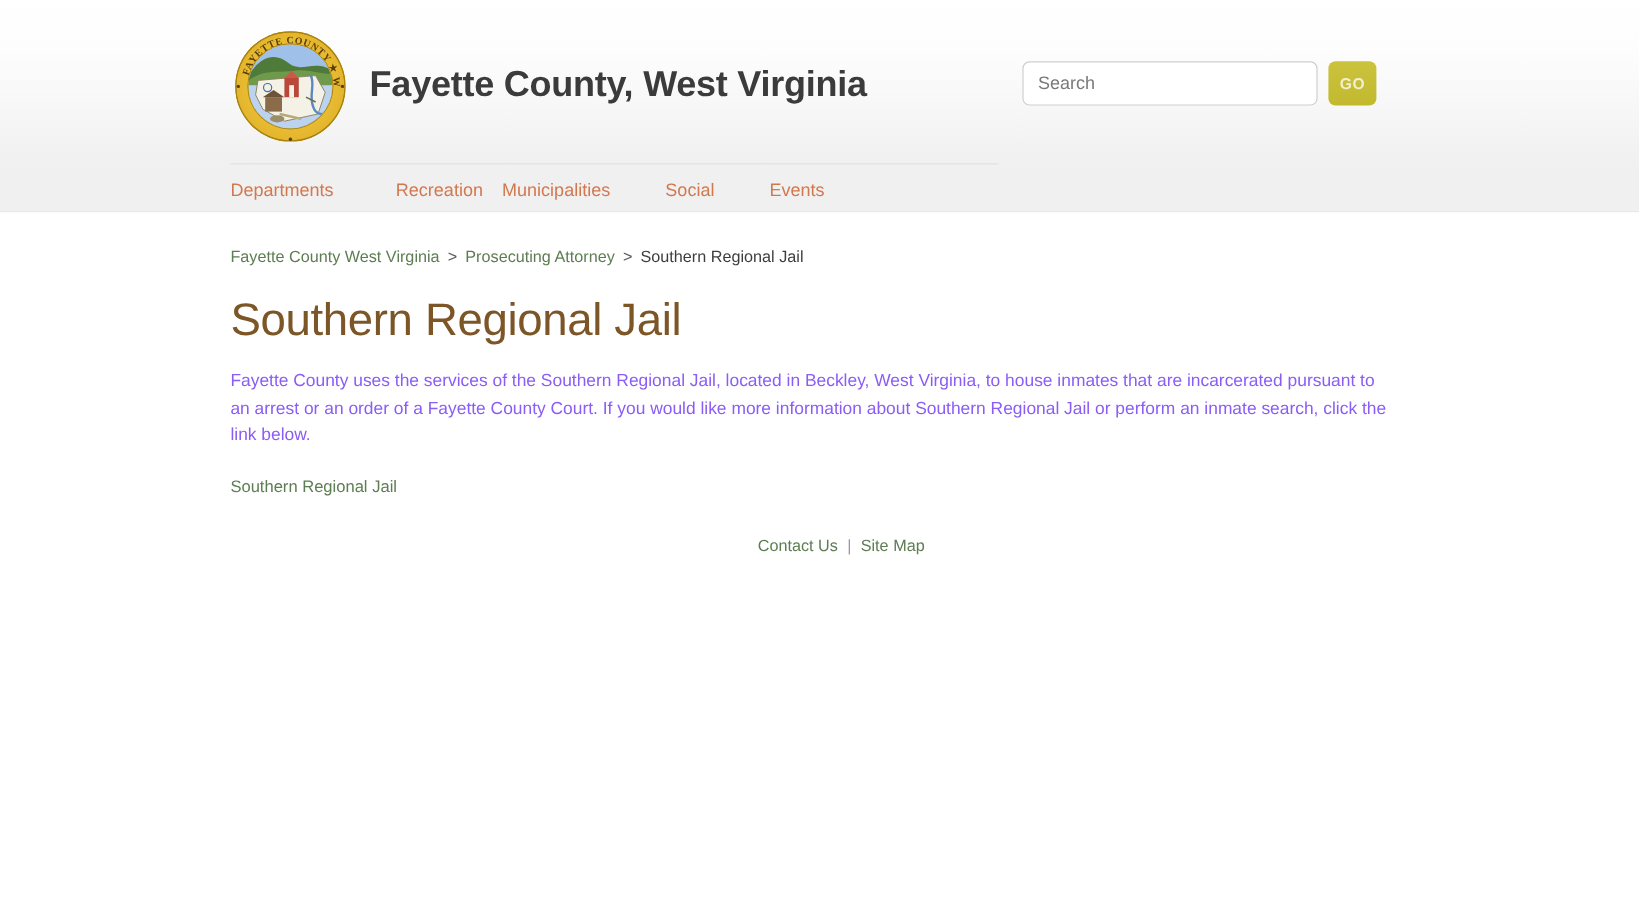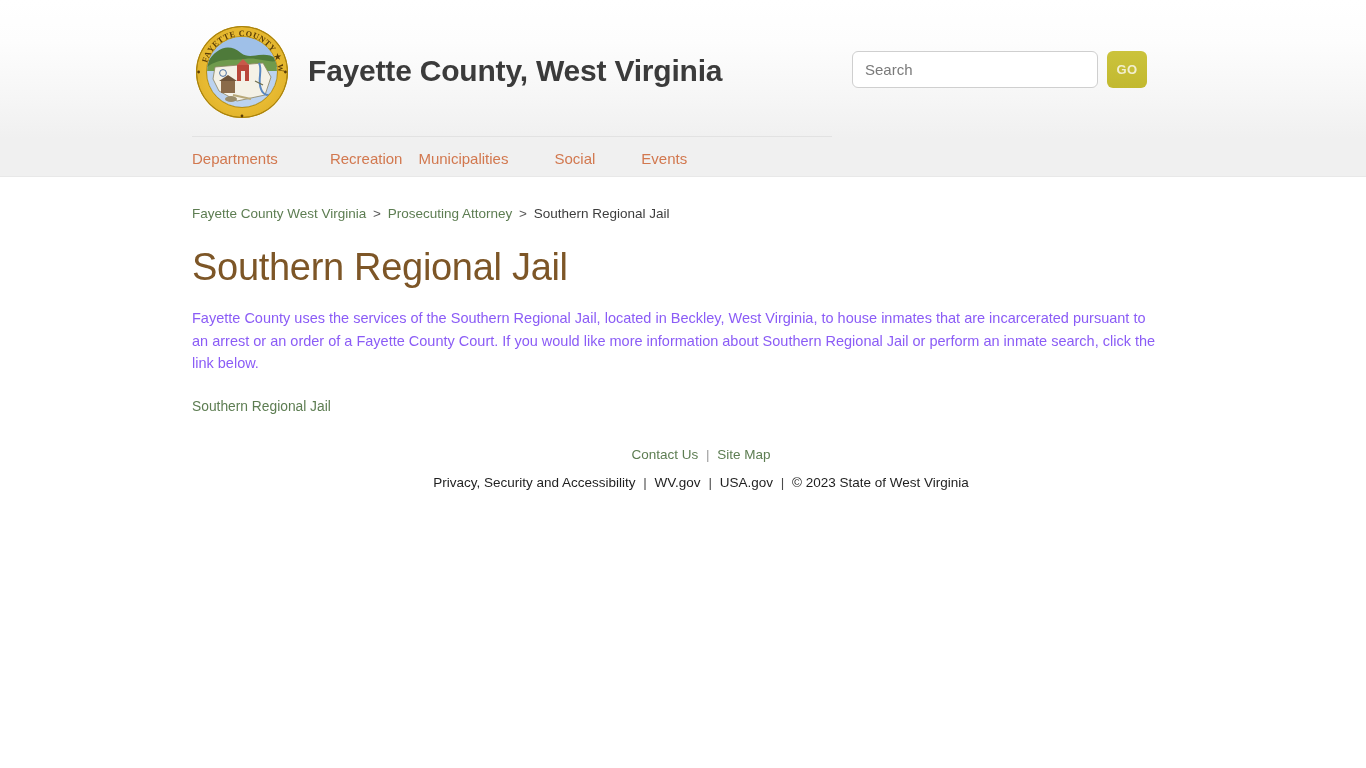--- a/index.html
+++ b/index.html
@@ -301,23 +301,14 @@
 
     <a class="doc-link">Southern Regional Jail</a>
   </div>
 
   <div class="footer">
     <div class="footer-links">
       <a>Contact Us</a>
       <span class="pipe">|</span>
       <a>Site Map</a>
     </div>
-    <div class="footer-legal">
-      <a>Privacy, Security and Accessibility</a>
-      <span class="pipe">|</span>
-      <a>WV.gov</a>
-      <span class="pipe">|</span>
-      <a>USA.gov</a>
-      <span class="pipe">|</span>
-      <span>© 2023 State of West Virginia</span>
-    </div>
   </div>
 </div>
 
 </body></html>

